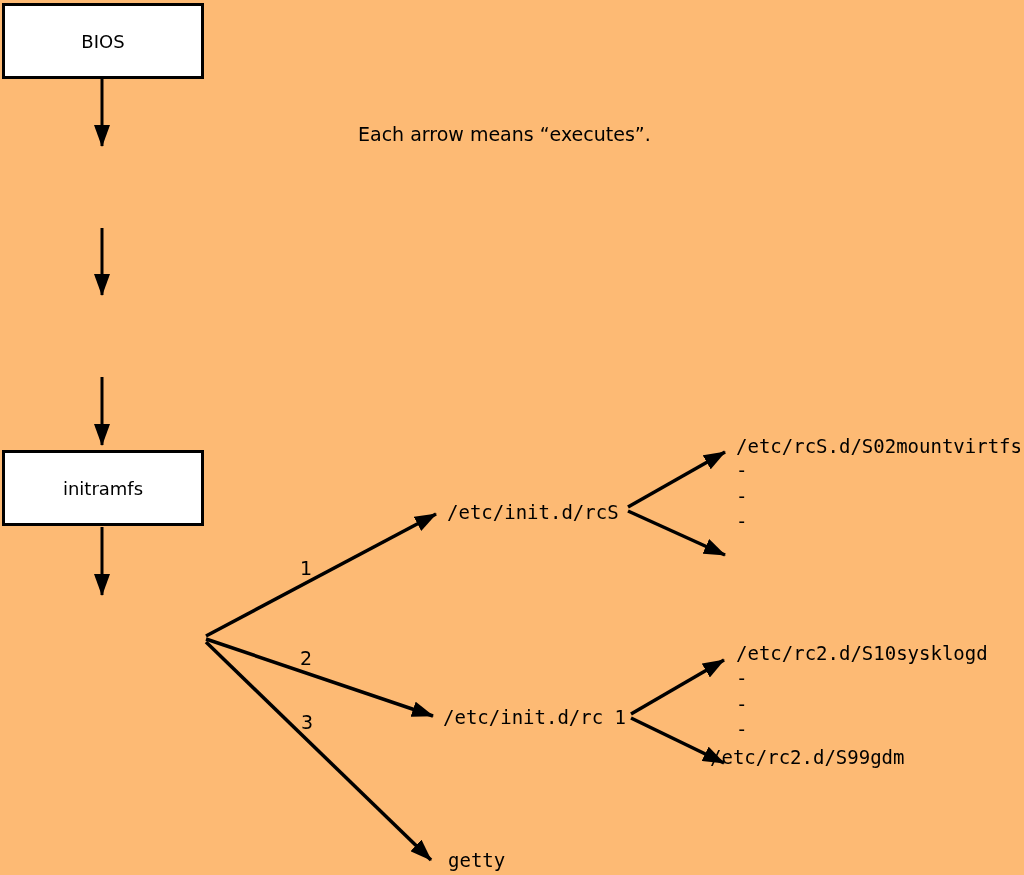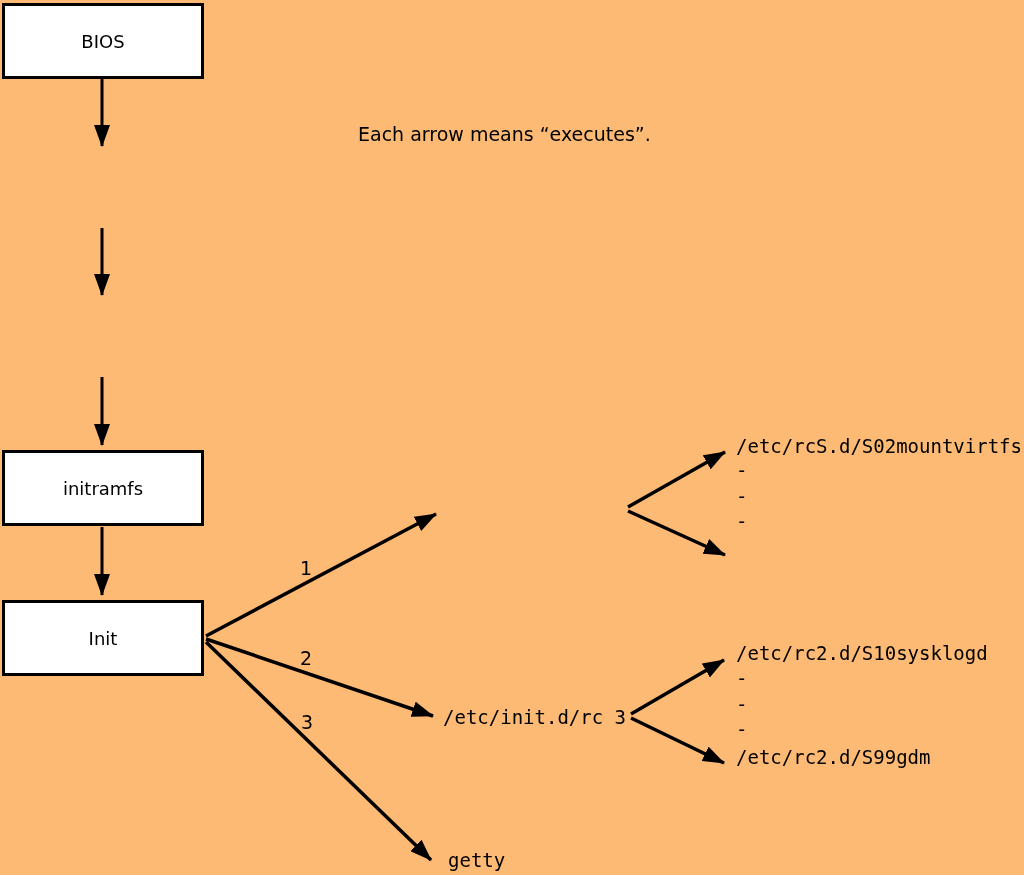--- a/index.html
+++ b/index.html
@@ -51,37 +51,35 @@
     <line x1="631" y1="714" x2="724" y2="660" stroke="#000" stroke-width="3.5" marker-end="url(#ah)"></line>
     <line x1="631" y1="718" x2="724" y2="763" stroke="#000" stroke-width="3.5" marker-end="url(#ah)"></line>
   </svg>
 
   <div class="box" style="top:3px">
       <span>BIOS</span>
     </div>
   <div class="box" style="top:450px">
       <span>initramfs</span>
     </div>
-  <div class="box" style="top:600px">
-      <span>Init</span>
-    </div>
 
   <div class="note">Each arrow means “executes”.</div>
 
   <div class="num" style="left:300px;top:557px">1</div>
   <div class="num" style="left:300px;top:647px">2</div>
   <div class="num" style="left:301px;top:711px">3</div>
 
-  <div class="mono" style="left:443px;top:706px">/etc/init.d/rc 3</div>
+  <div class="mono" style="left:447px;top:501px">/etc/init.d/rcS</div>
+  <div class="mono" style="left:443px;top:706px">/etc/init.d/rc 1</div>
   <div class="mono" style="left:448px;top:849px">getty</div>
 
   <div class="mono" style="left:736px;top:435px">/etc/rcS.d/S02mountvirtfs</div>
   <div class="mono" style="left:736px;top:459px">-</div>
   <div class="mono" style="left:736px;top:485px">-</div>
   <div class="mono" style="left:736px;top:510px">-</div>
 
   <div class="mono" style="left:736px;top:642px">/etc/rc2.d/S10sysklogd</div>
   <div class="mono" style="left:736px;top:667px">-</div>
   <div class="mono" style="left:736px;top:693px">-</div>
   <div class="mono" style="left:736px;top:718px">-</div>
-  <div class="mono" style="left:736px;top:746px">/etc/rc2.d/S99gdm</div>
+  <div class="mono" style="left:710px;top:746px">/etc/rc2.d/S99gdm</div>
 
 </div>
 
 </body></html>

